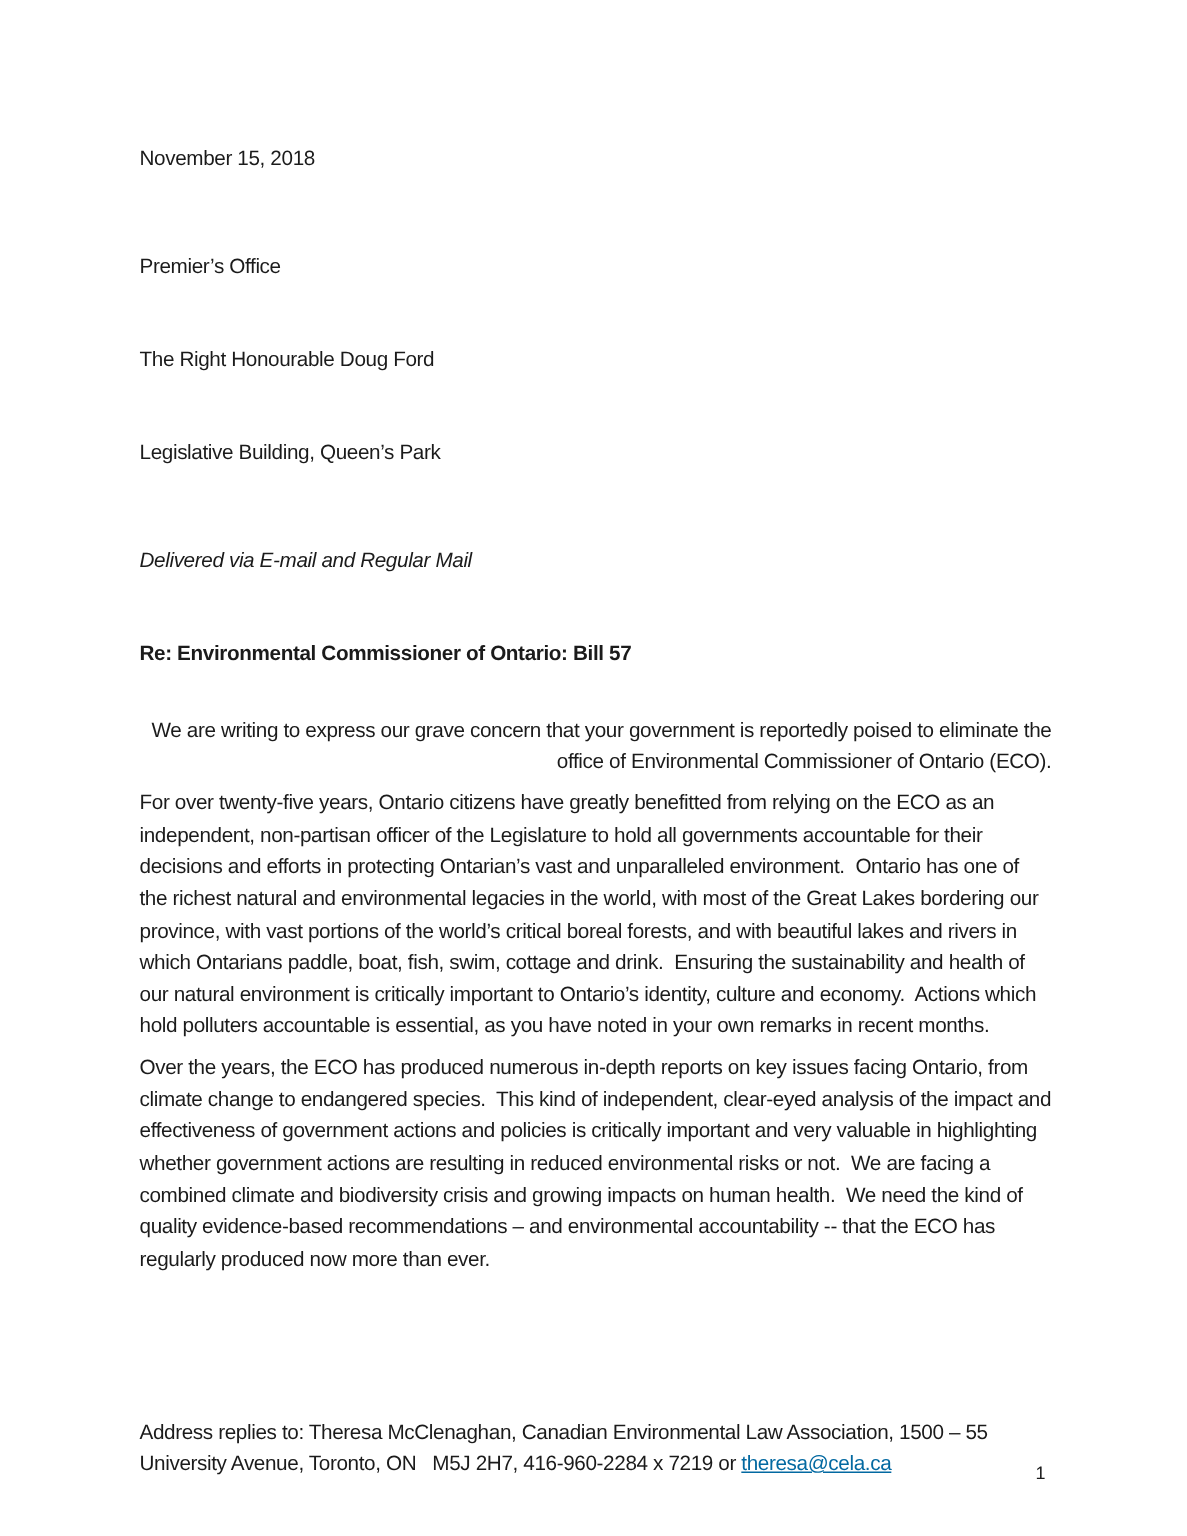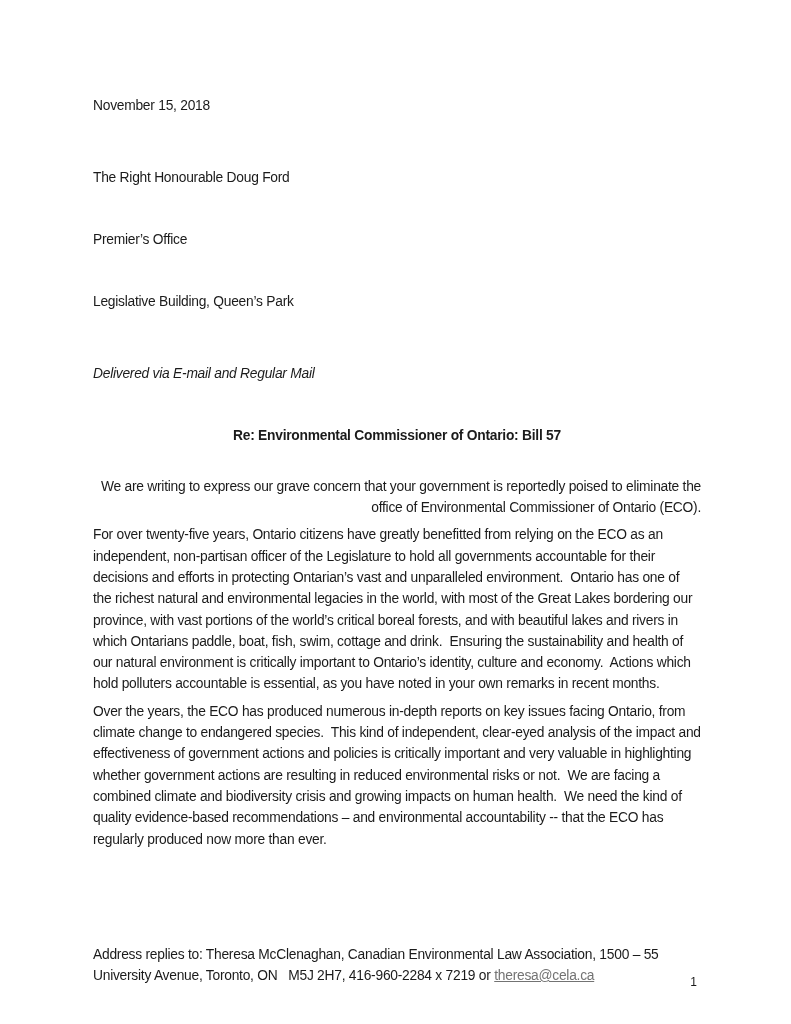--- a/index.html
+++ b/index.html
@@ -33,21 +33,21 @@
     display: block;
   }
   .delivery {
     margin: 8px 0 0 0;
     line-height: 21px;
     font-style: italic;
   }
   .subject {
     margin: 41px 0 0 0;
     line-height: 21px;
-    text-align: center;
+    text-align: left;
     font-weight: bold;
   }
   .salutation {
     margin: 30px 0 0 0;
     line-height: 21px;
   }
   .body-para {
     margin: 6px 0 0 0;
     line-height: 21.3px;
     white-space: pre-wrap;
@@ -58,43 +58,43 @@
   }
   .footer {
     position: absolute;
     left: 93px;
     top: 944px;
     width: 612px;
     line-height: 21px;
     white-space: pre-wrap;
   }
   .email {
-    color: #737373;
+    color: #0369a1;
     text-decoration: underline;
     cursor: pointer;
   }
   .page-number {
     position: absolute;
     top: 975px;
     right: 94px;
     font-size: 12px;
     letter-spacing: 0;
     color: #1b1b1b;
   }
 </style>
 </head>
 <body>
 
 <div class="page">
 
   <p class="date">November 15, 2018</p>
 
   <div class="recipient">
+    <span class="addr-line">Premier’s Office</span>
     <span class="addr-line">The Right Honourable Doug Ford</span>
-    <span class="addr-line">Premier’s Office</span>
     <span class="addr-line">Legislative Building, Queen’s Park</span>
   </div>
 
   <p class="delivery">Delivered via E-mail and Regular Mail</p>
 
   <p class="subject">Re: Environmental Commissioner of Ontario: Bill 57</p>
 
 
   <p class="body-para first">We are writing to express our grave concern that your government is reportedly poised to eliminate the office of Environmental Commissioner of Ontario (ECO).</p>
 

